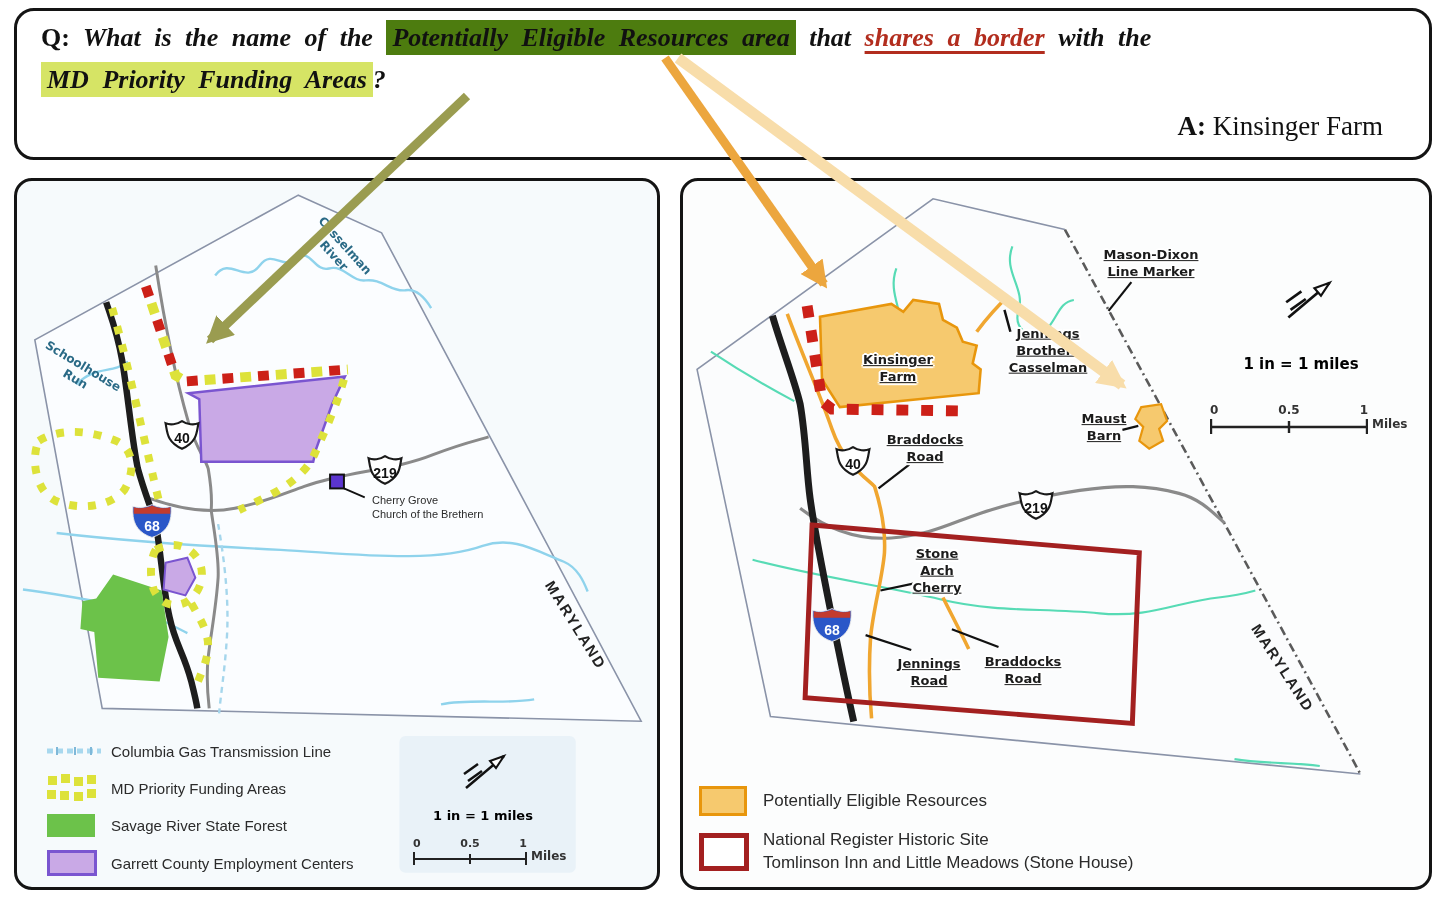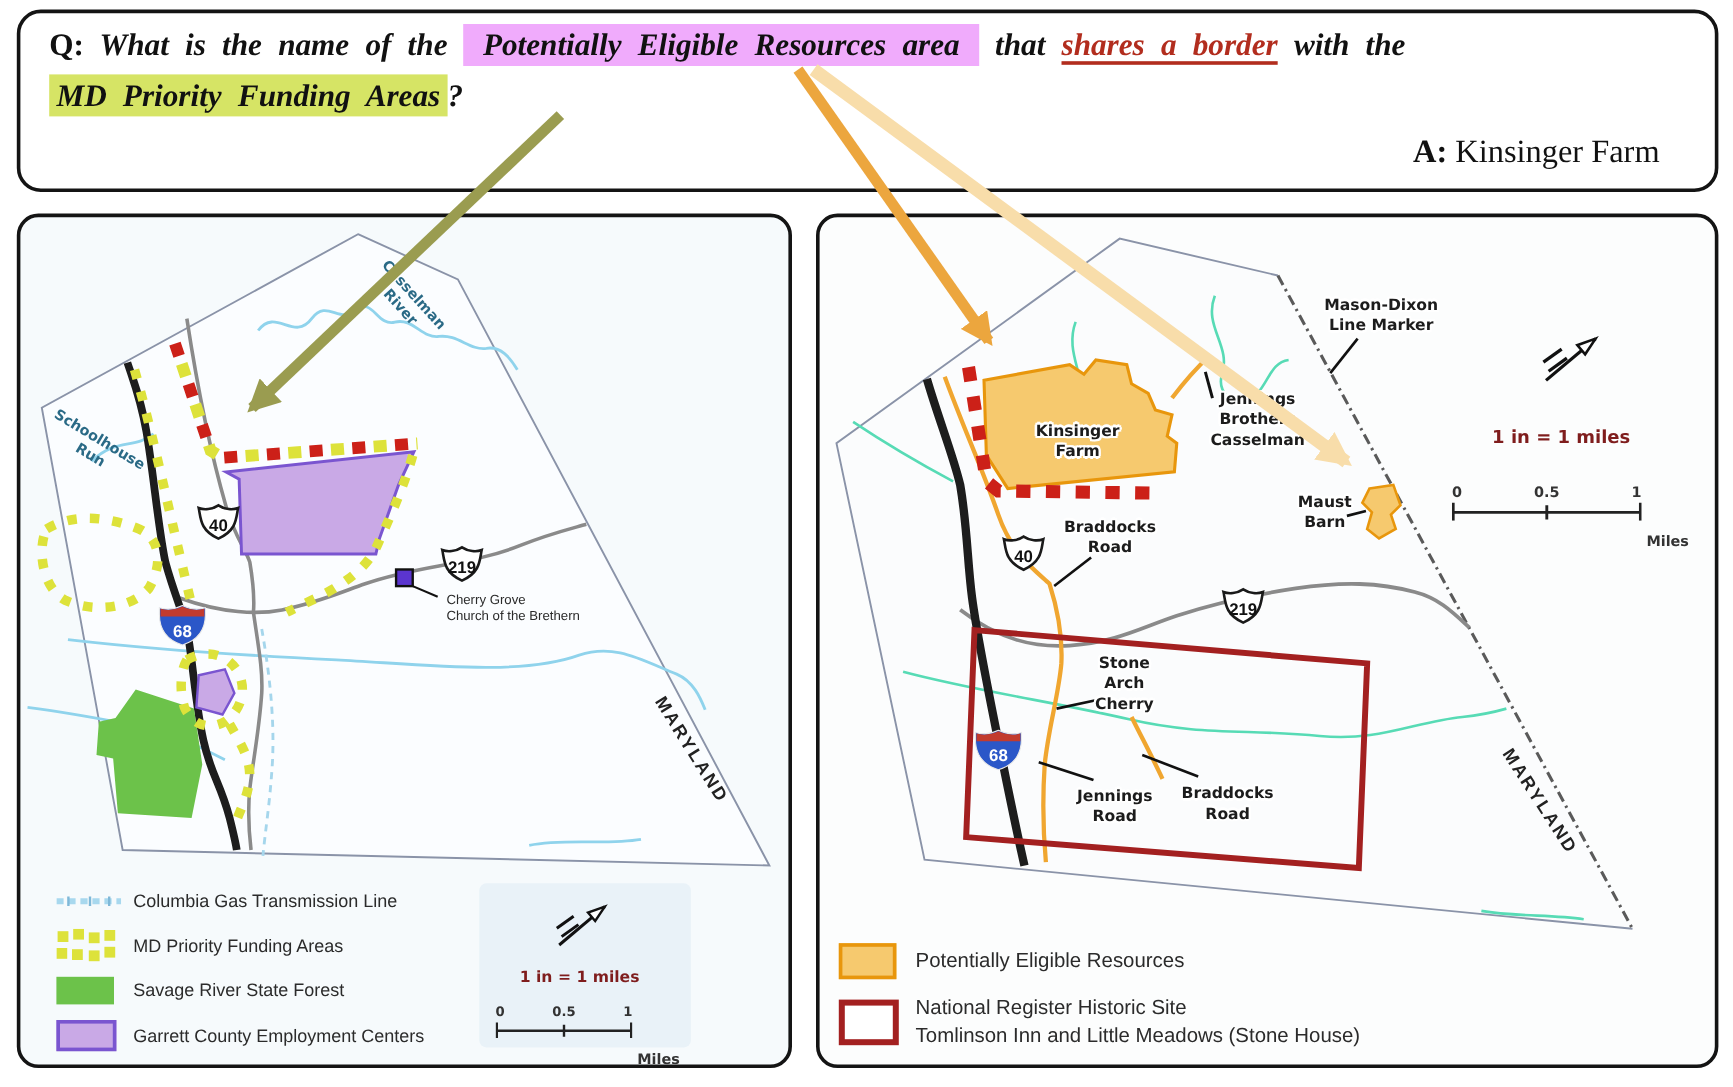--- a/index.html
+++ b/index.html
@@ -4,59 +4,59 @@
 <style>
   html,body{margin:0;padding:0;background:#fff;}
   #page{position:relative;width:1444px;height:906px;background:#fff;overflow:hidden;
         font-family:"Liberation Sans",sans-serif;}
   .box{position:absolute;border:3px solid #141414;border-radius:20px;background:#fff;box-sizing:border-box;}
   
   #qa-box{left:14px;top:8px;width:1418px;height:152px;}
   .qline{position:absolute;left:24px;font:600 italic 26px "Liberation Serif",serif;color:#111;
          word-spacing:7px;white-space:nowrap;}
   .qline .qlab{font-style:normal;font-weight:700;}
-  .hl-orange{background:#f0abfc;padding:3px 16px;}
+  .hl-orange{background:#4d7c0f;padding:3px 6px;}
   .hl-green{background:#d6e465;padding:3px 6px;}
   .hl-red{color:#b22d1e;font-weight:700;text-decoration:underline;text-decoration-thickness:3px;text-underline-offset:5px;}
   #answer-line{position:absolute;top:100px;right:46px;font:27px "Liberation Serif",serif;color:#111;}
   #answer-line .alab{font-weight:700;}
   
   .map-panel{border-radius:18px;overflow:hidden;}
   #left-panel{left:14px;top:178px;width:646px;height:712px;background:#f6fafc;}
   #right-panel{left:680px;top:178px;width:752px;height:712px;background:#fcfdfd;}
   .map-svg{position:absolute;left:0;top:0;width:100%;height:100%;z-index:0;}
   
   .halo{position:absolute;z-index:3;transform:translate(-50%,-50%);text-align:center;white-space:nowrap;
         font:bold 13px "DejaVu Sans",sans-serif;color:#1c1c1c;line-height:1.3;
         text-shadow:-1.5px -1.5px 0 #fff,1.5px -1.5px 0 #fff,-1.5px 1.5px 0 #fff,1.5px 1.5px 0 #fff,
-                    0 2px 0 #fff,0 -2px 0 #fff,2px 0 0 #fff,-2px 0 0 #fff;}
+                    0 2px 0 #fff,0 -2px 0 #fff,2px 0 0 #fff,-2px 0 0 #fff;text-decoration:underline;}
   .river{position:absolute;z-index:3;text-align:center;white-space:nowrap;color:#2a6a86;
          font:bold 12px "DejaVu Sans",sans-serif;line-height:1.25;}
   .maryland{position:absolute;z-index:3;font:bold 15px "Liberation Sans",sans-serif;color:#222;
             letter-spacing:2px;white-space:nowrap;}
   .plain-label{position:absolute;z-index:3;font:11px "Liberation Sans",sans-serif;color:#2b2b2b;line-height:1.3;white-space:nowrap;}
   
   .us-shield{position:absolute;width:38px;height:33px;transform:translate(-50%,-50%);z-index:4;}
   .us-shield svg{position:absolute;inset:0;width:100%;height:100%;}
   .us-shield span{position:absolute;inset:0;display:flex;align-items:center;justify-content:center;
                   font:bold 14px "Liberation Sans",sans-serif;color:#111;padding-top:4px;}
   .i-shield{position:absolute;width:42px;height:37px;transform:translate(-50%,-50%);z-index:4;}
   .i-shield svg{position:absolute;inset:0;width:100%;height:100%;}
   .i-shield span{position:absolute;inset:0;display:flex;align-items:center;justify-content:center;
                  font:bold 14px "Liberation Sans",sans-serif;color:#fff;padding-top:9px;}
   
   .legend{position:absolute;z-index:4;display:flex;flex-direction:column;}
   .legend-row{display:flex;align-items:center;}
   .legend-label{font:15px "Liberation Sans",sans-serif;color:#2b2b2b;}
   #right-legend .legend-label{font-size:17px;line-height:1.35;}
   .scale-caption{position:absolute;z-index:4;transform:translate(-50%,-50%);
-                 font:bold 13px "DejaVu Sans",sans-serif;color:#7f1d1d;}
+                 font:bold 13px "DejaVu Sans",sans-serif;color:#000000;}
   .scalebar{position:absolute;z-index:4;}
   .sb-labels{display:flex;justify-content:space-between;font:bold 11px "DejaVu Sans",sans-serif;color:#333;margin-bottom:1px;}
-  .sb-unit{position:absolute;font:bold 12px "DejaVu Sans",sans-serif;color:#333;margin-top:27px;}
+  .sb-unit{position:absolute;font:bold 12px "DejaVu Sans",sans-serif;color:#333;}
   .north{position:absolute;z-index:4;transform:translate(-50%,-50%);}
   
   #overlay{position:absolute;left:0;top:0;z-index:20;pointer-events:none;}
 </style>
 </head>
 <body>
 
 <div id="page">
 
   <div id="qa-box" class="box">

